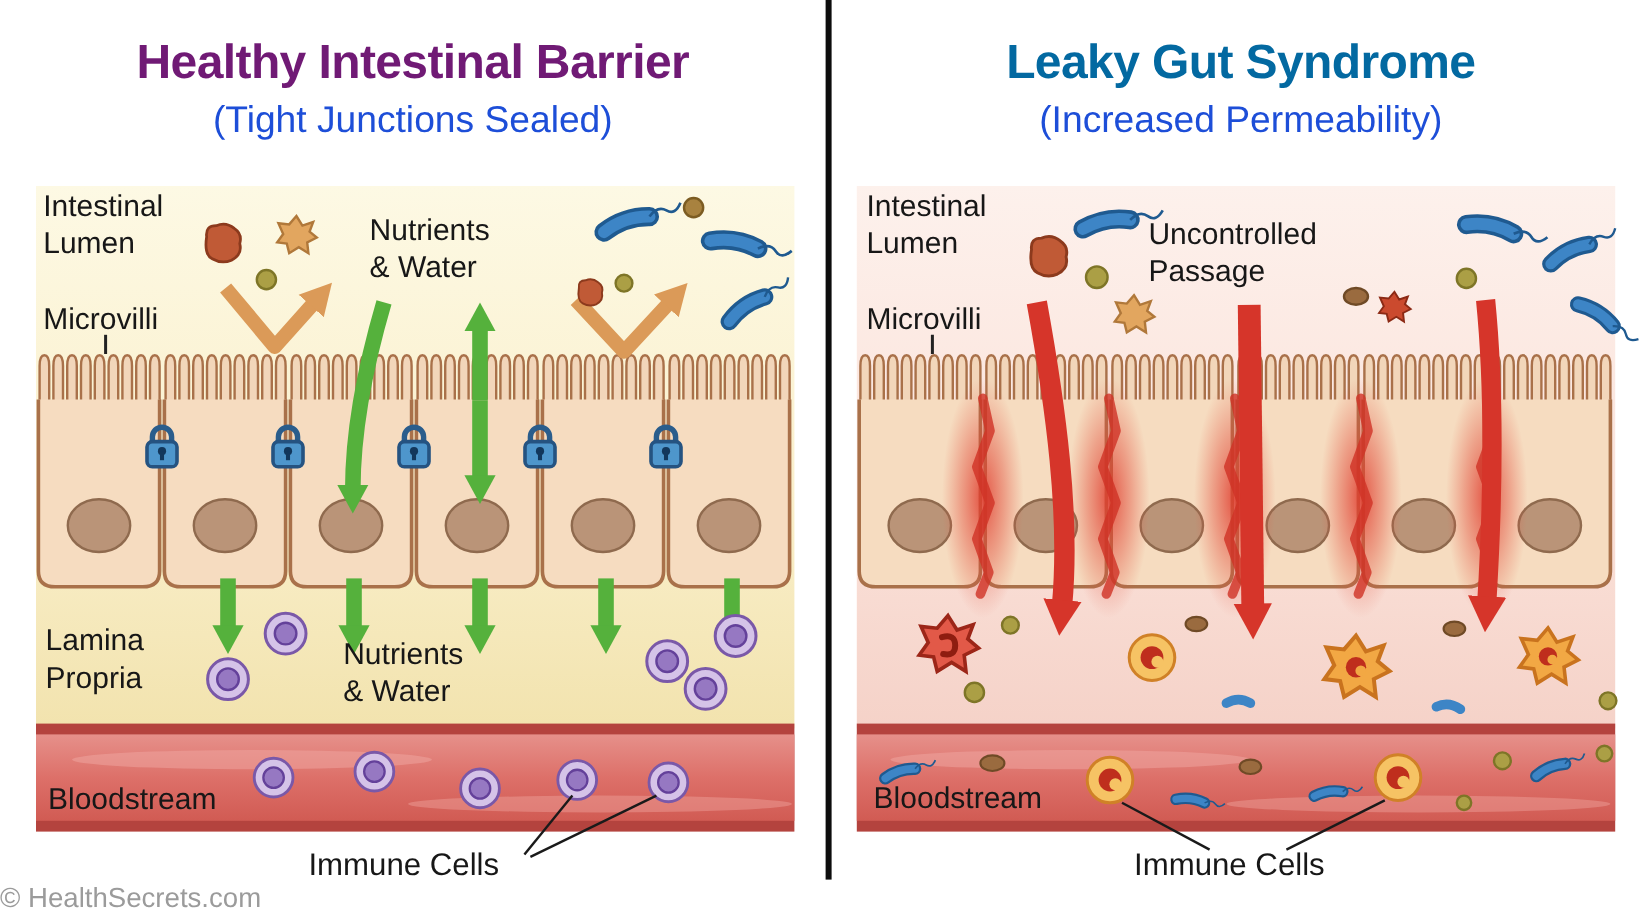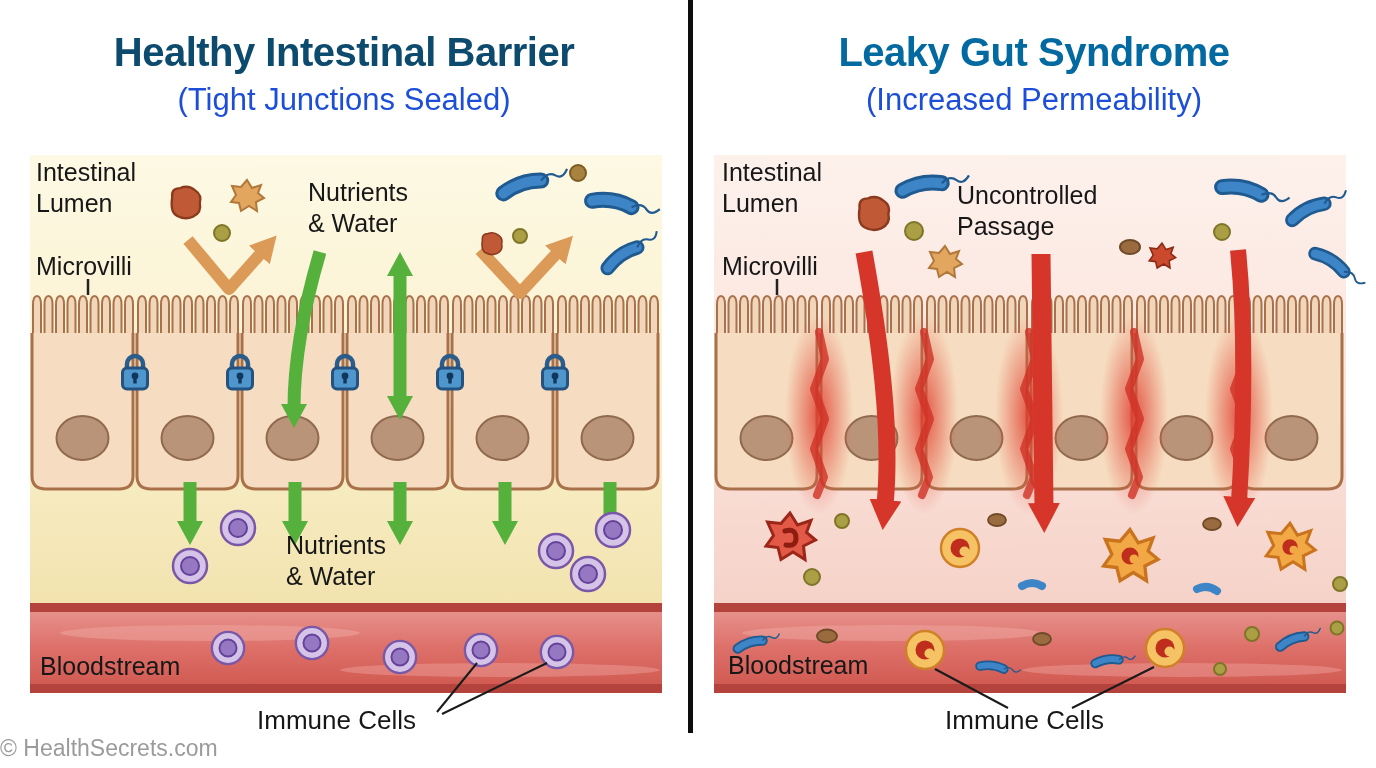--- a/index.html
+++ b/index.html
@@ -4,21 +4,21 @@
 <style>
   * { margin:0; padding:0; box-sizing:border-box; }
   html,body { width:1376px; height:768px; background:#ffffff; overflow:hidden;
               font-family:"Liberation Sans", sans-serif; }
   .canvas { position:absolute; left:0; top:0; width:1376px; height:768px; background:#ffffff; }
   .panel { position:absolute; top:0; height:768px; }
   .panel.left  { left:0;   width:688px; }
   .panel.right { left:692px; width:684px; }
   .panel > svg.diagram { position:absolute; left:0; top:0; }
   .title { position:absolute; top:30px; left:0; width:100%; text-align:center;
-           font-size:40px; font-weight:bold; color:#0c4a6e; letter-spacing:-0.5px; }
+           font-size:40px; font-weight:bold; color:#701a75; letter-spacing:-0.5px; }
   .panel.right .title { color:#0369a1; }
   .subtitle { position:absolute; top:82px; left:0; width:100%; text-align:center;
               font-size:31px; color:#1d4ed8; }
   .lbl { position:absolute; font-size:25px; line-height:1.22; color:#171717; white-space:pre-line; }
   .lbl.center { text-align:left; }
   .divider { position:absolute; left:688px; top:0; width:5px; height:733px; background:#0d0d0d; }
   .copyright { position:absolute; left:0; top:735px; width:100%; 
                font-size:23px; color:#9b9b9b; }
 </style>
 </head>
@@ -180,20 +180,22 @@
         <path d="M442,714 L547,663"></path>
       </g>
     </svg>
     <h1 class="title">Healthy Intestinal Barrier</h1>
     <div class="subtitle">(Tight Junctions Sealed)</div>
     <div class="lbl" style="left:36px; top:157px;">Intestinal
 Lumen</div>
     <div class="lbl" style="left:36px; top:251px;">Microvilli</div>
     <div class="lbl center" style="left:308px; top:177px; width:145px;">Nutrients
 &amp; Water</div>
+    <div class="lbl" style="left:38px; top:519px;">Lamina
+Propria</div>
     <div class="lbl center" style="left:286px; top:530px; width:145px;">Nutrients
 &amp; Water</div>
     <div class="lbl" style="left:40px; top:651px;">Bloodstream</div>
     <div class="lbl" style="left:257px; top:705px; font-size:26px;">Immune Cells</div>
   </section>
 
   <div class="divider"></div>
 
   <section class="panel right">
     <svg class="diagram" width="684" height="768" viewBox="0 0 684 768">

